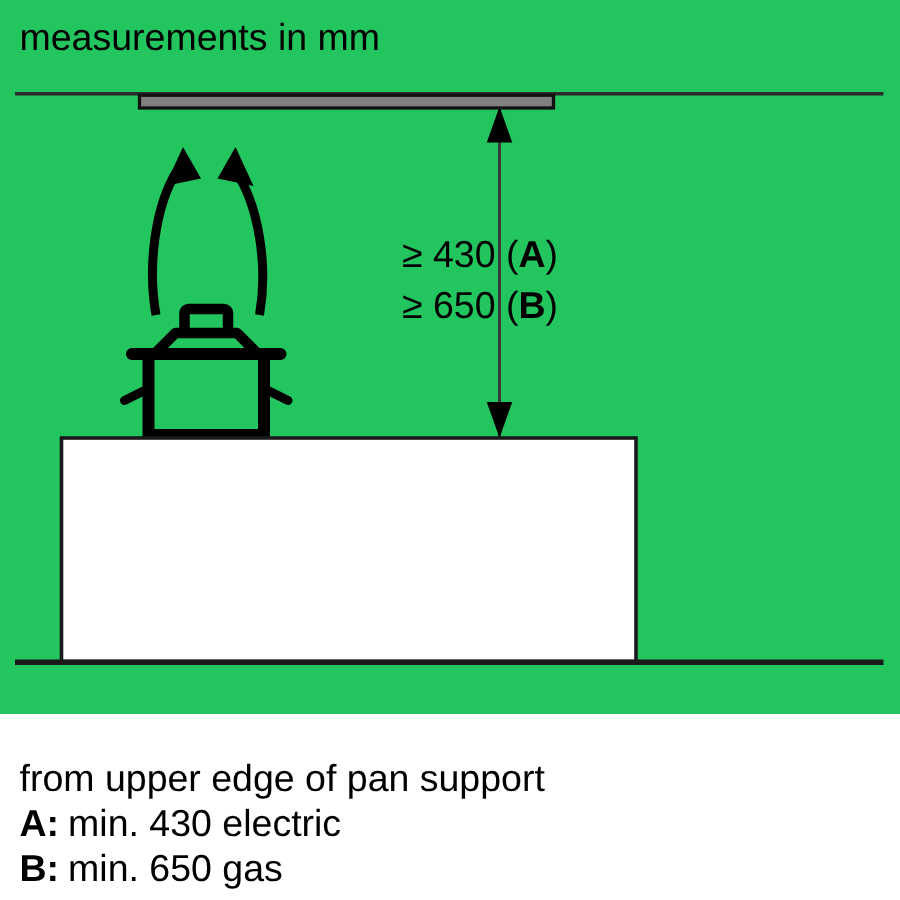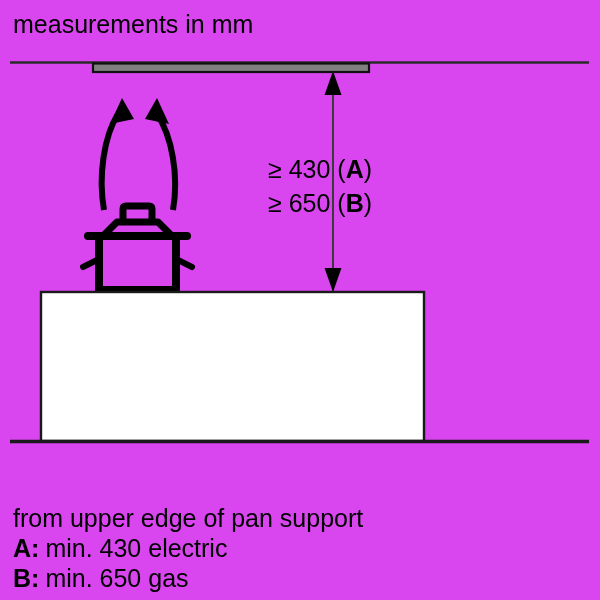--- a/index.html
+++ b/index.html
@@ -11,22 +11,22 @@
   body {
     width: 600px;
     height: 600px;
     font-family: "Liberation Sans", sans-serif;
     color: #000000;
     overflow: hidden;
   }
   #diagram-root {
     position: relative;
     width: 600px;
-    height: 600px;
-    background: #d946ef;
+    height: 476px;
+    background: #22c55e;
   }
   #scene-svg {
     position: absolute;
     left: 0;
     top: 0;
     width: 600px;
     height: 600px;
     display: block;
   }
   .svg-text {

